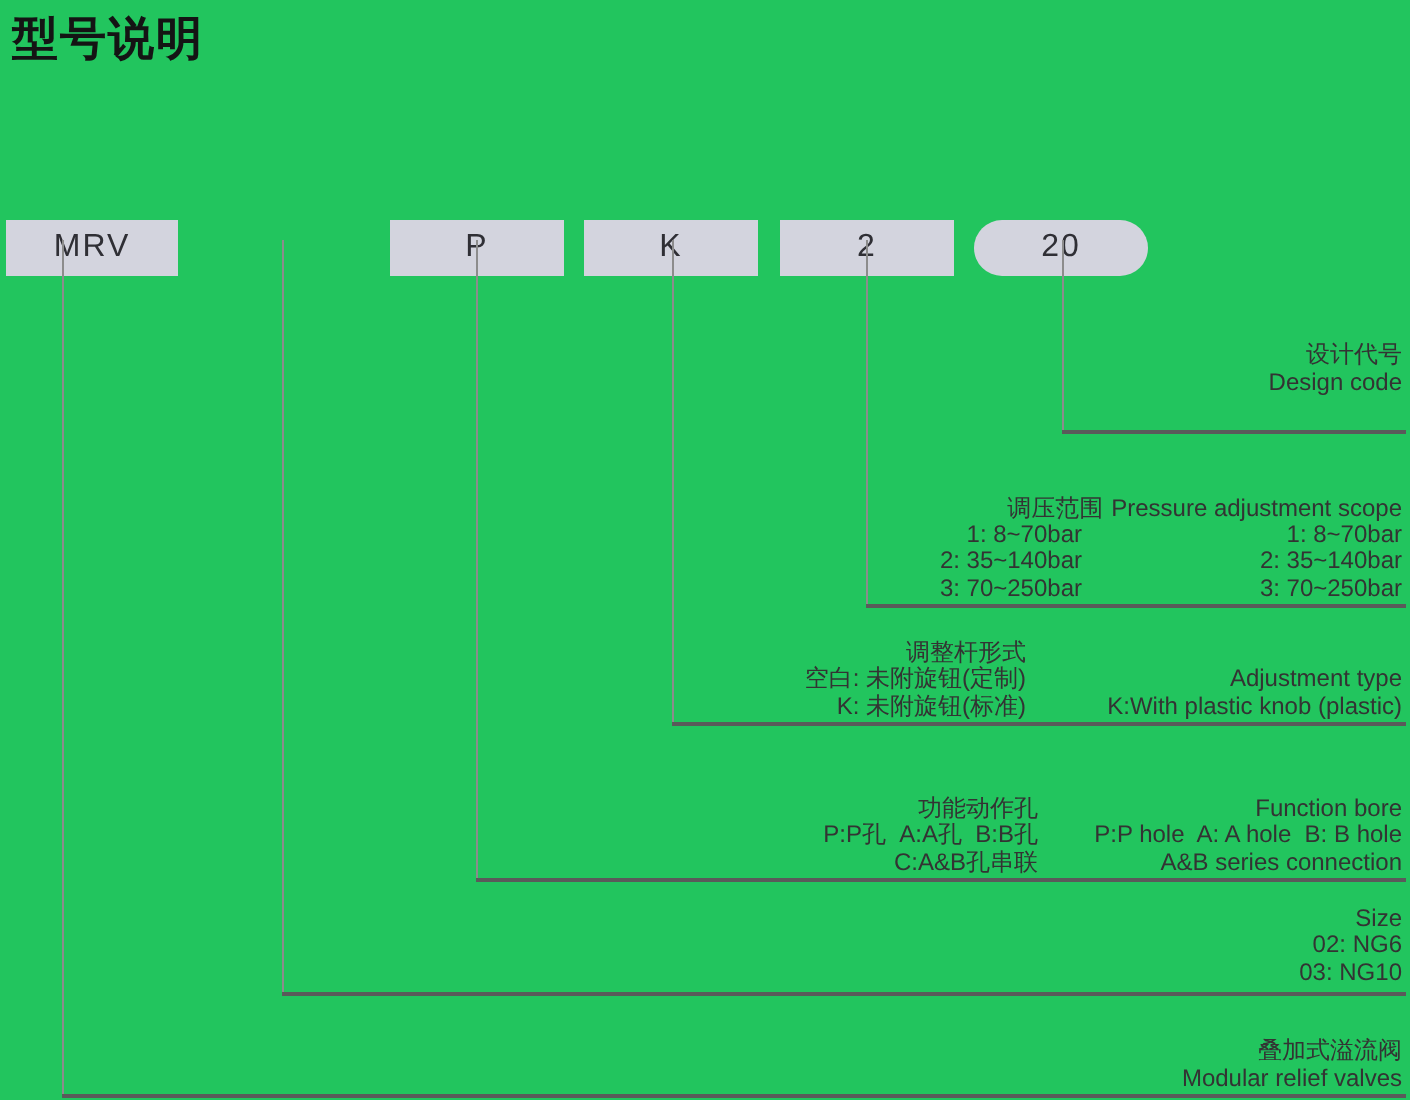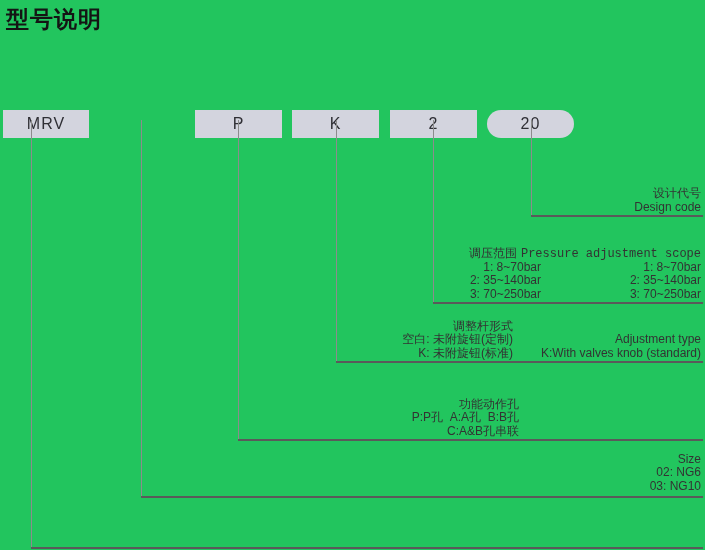--- a/index.html
+++ b/index.html
@@ -18,21 +18,21 @@
   }
   .vline{position:absolute;width:1px;background:#8c8c8c;}
   .hline{position:absolute;height:2px;background:#5a5a5a;}
   .col{
     position:absolute;text-align:right;font-size:12px;line-height:13.5px;color:#333333;
   }
   .col div{white-space:pre;}
   .single-line{
     position:absolute;text-align:right;font-size:12px;line-height:13.5px;color:#333333;
   }
-  .single-line .en{margin-left:4px;font-family:Liberation Mono, monospace;}
+  .single-line .en{margin-left:4px;}
 </style>
 </head>
 <body>
 
 <div class="canvas">
 
   <h1 class="page-title">型号说明</h1>
 
   <div class="code-box" style="left:3px;width:86px;">MRV</div>
   <div class="code-box" style="left:195px;">P</div>
@@ -47,21 +47,21 @@
   <div class="vline" style="left:433px;top:120px;height:183px;"></div>
   <div class="vline" style="left:531px;top:120px;height:96px;"></div>
 
   <div class="hline" style="top:215px;left:531px;width:172px;"></div>
   <div class="hline" style="top:302px;left:433px;width:270px;"></div>
   <div class="hline" style="top:361px;left:336px;width:367px;"></div>
   <div class="hline" style="top:439px;left:238px;width:465px;"></div>
   <div class="hline" style="top:496px;left:141px;width:562px;"></div>
   <div class="hline" style="top:547px;left:31px;width:672px;"></div>
 
-  <div class="col" style="right:4px;bottom:336px;margin-left:12px;">
+  <div class="col" style="right:4px;bottom:352px;margin-left:12px;">
     <div>设计代号</div>
     <div>Design code</div>
   </div>
 
   <div class="single-line" style="right:4px;bottom:289px;white-space:normal;"><span>调压范围</span><span class="en">Pressure adjustment scope</span></div>
   <div class="col" style="right:164px;bottom:249px;">
     <div>1: 8~70bar</div>
     <div>2: 35~140bar</div>
     <div>3: 70~250bar</div>
   </div>
@@ -71,29 +71,38 @@
     <div>3: 70~250bar</div>
   </div>
 
   <div class="col" style="right:192px;bottom:190px;">
     <div>调整杆形式</div>
     <div>空白: 未附旋钮(定制)</div>
     <div>K: 未附旋钮(标准)</div>
   </div>
   <div class="col" style="right:4px;bottom:190px;">
     <div>Adjustment type</div>
-    <div>K:With valves knob (standard)</div>
+    <div>K:With plastic knob (plastic)</div>
   </div>
 
   <div class="col" style="right:186px;bottom:112px;">
     <div>功能动作孔</div>
     <div>P:P孔  A:A孔  B:B孔</div>
     <div>C:A&amp;B孔串联</div>
+  </div>
+  <div class="col" style="right:4px;bottom:112px;">
+    <div>Function bore</div>
+    <div>P:P hole  A: A hole  B: B hole</div>
+    <div>A&amp;B series connection</div>
   </div>
 
   <div class="col" style="right:4px;bottom:57px;">
     <div>Size</div>
     <div>02: NG6</div>
     <div>03: NG10</div>
   </div>
 
+  <div class="col" style="right:4px;bottom:4px;">
+    <div>叠加式溢流阀</div>
+    <div>Modular relief valves</div>
+  </div>
 
 </div>
 
 </body></html>

